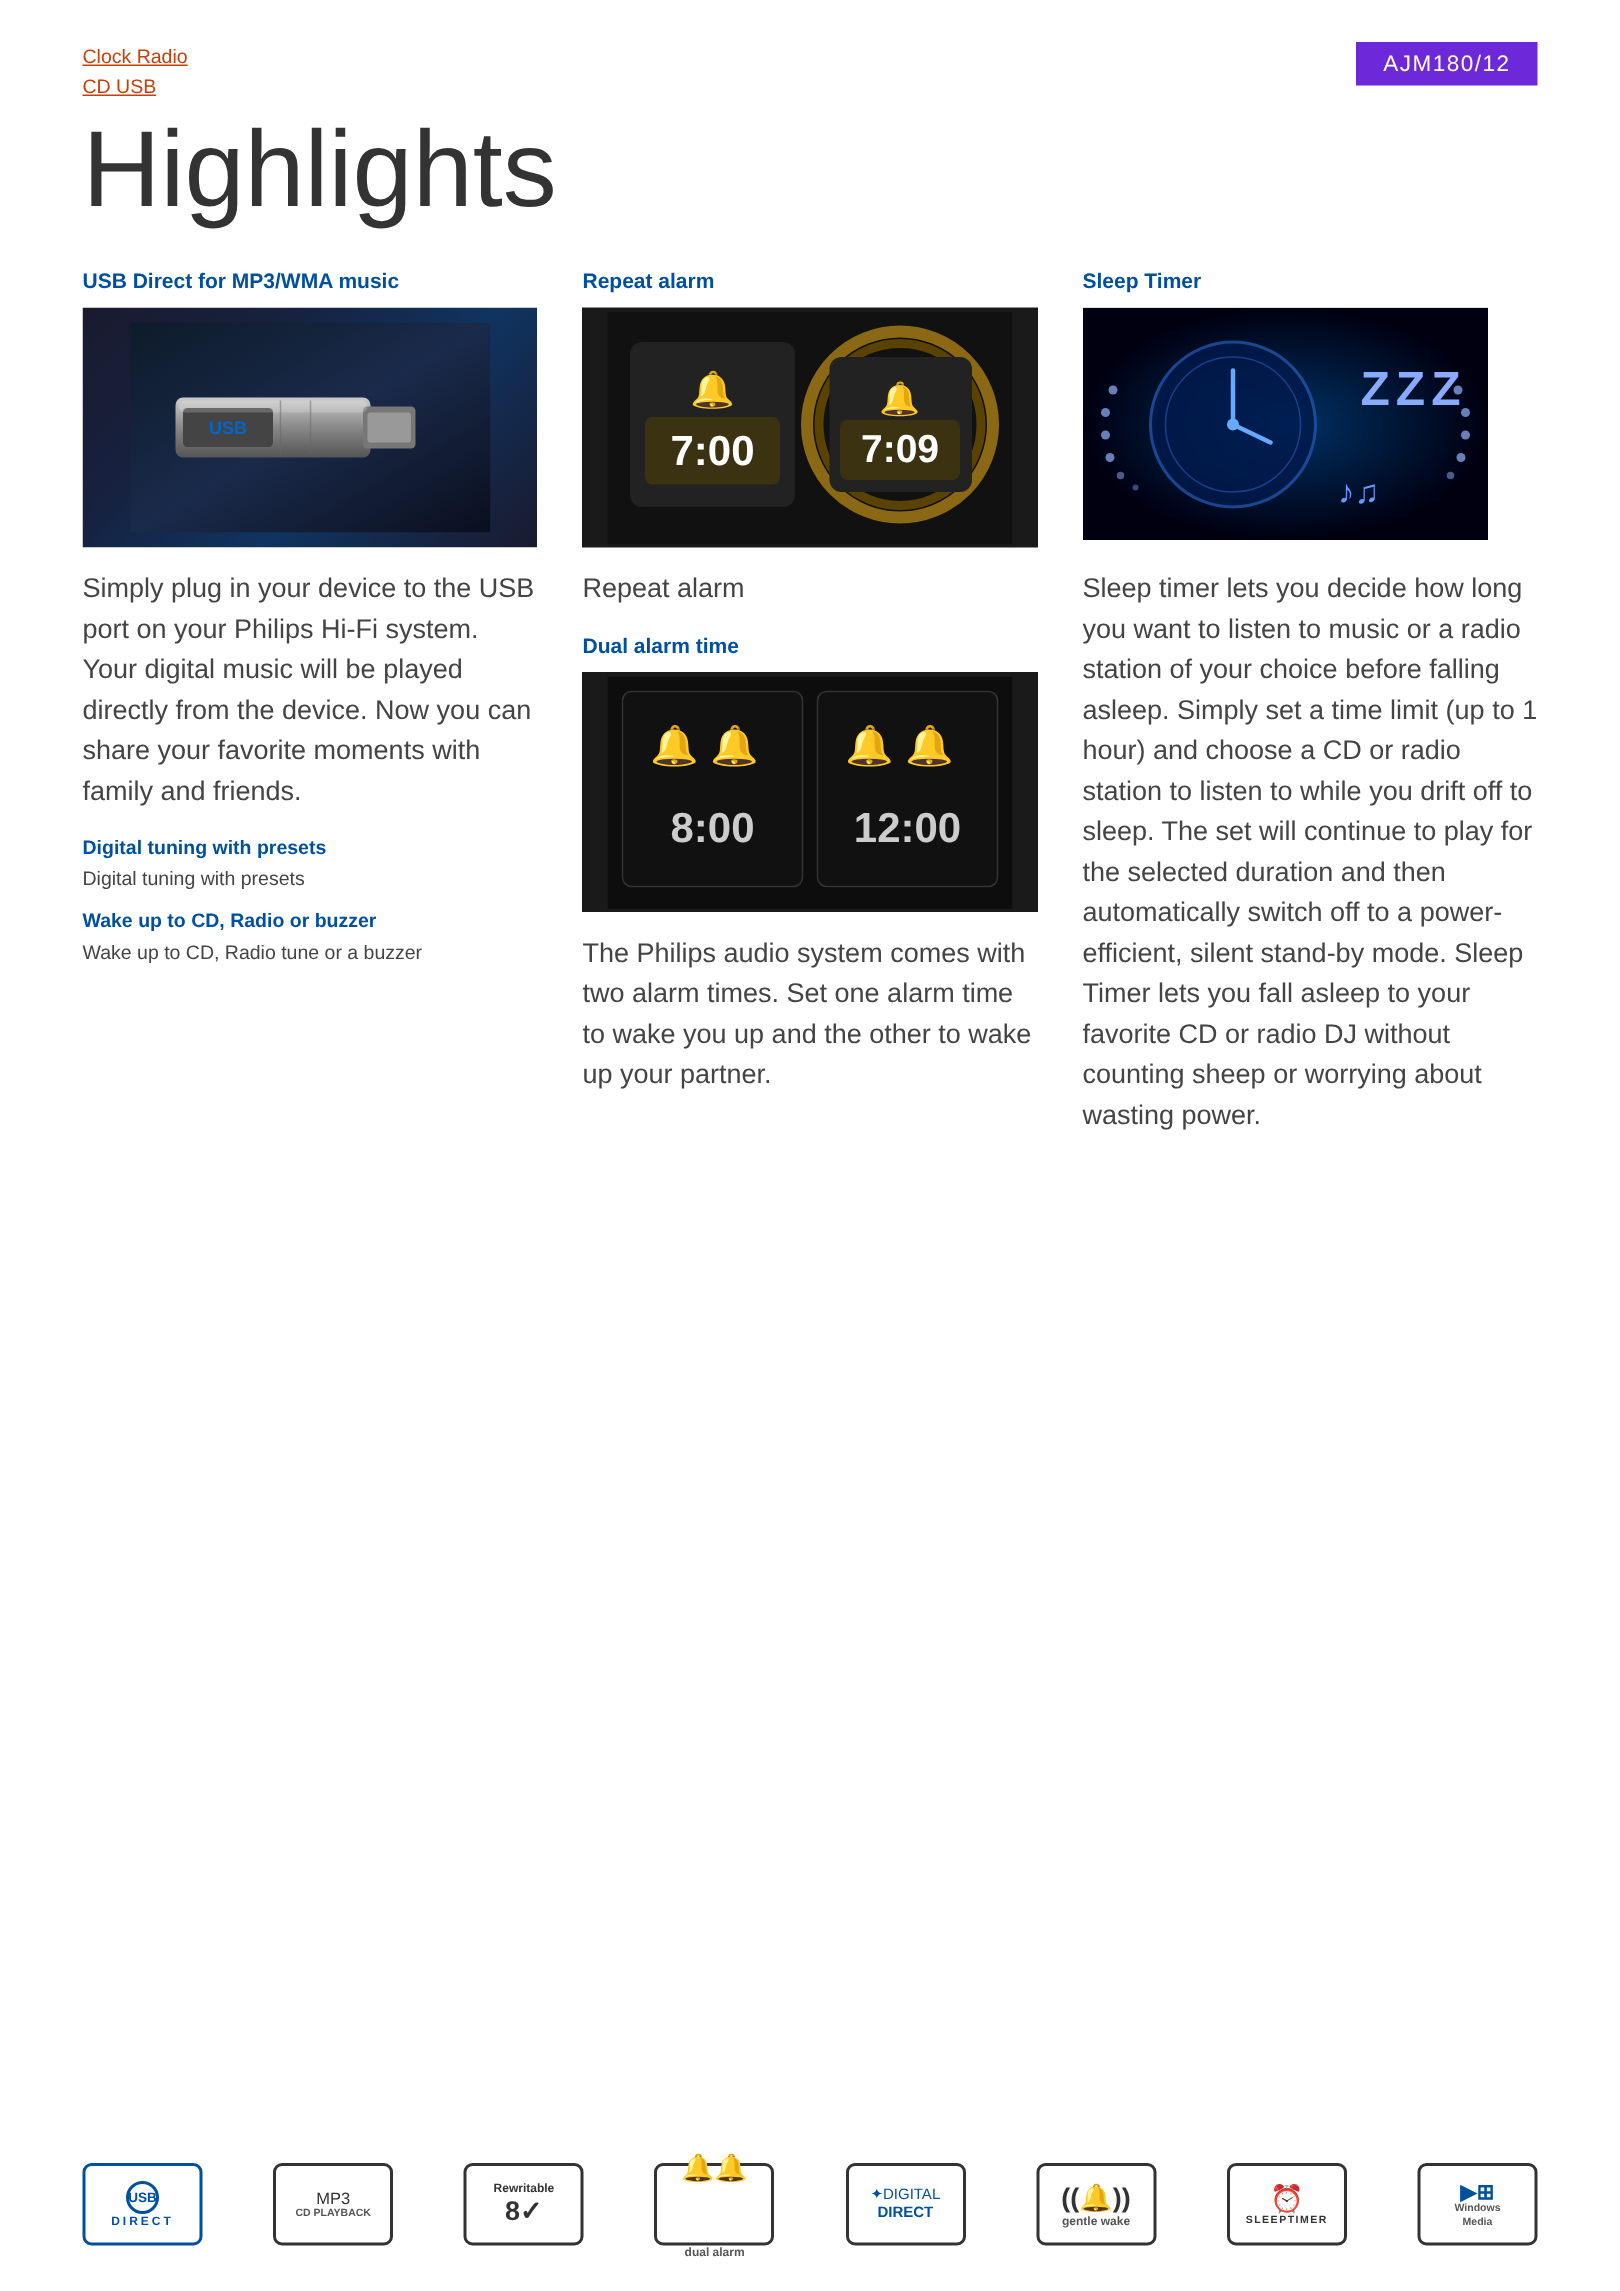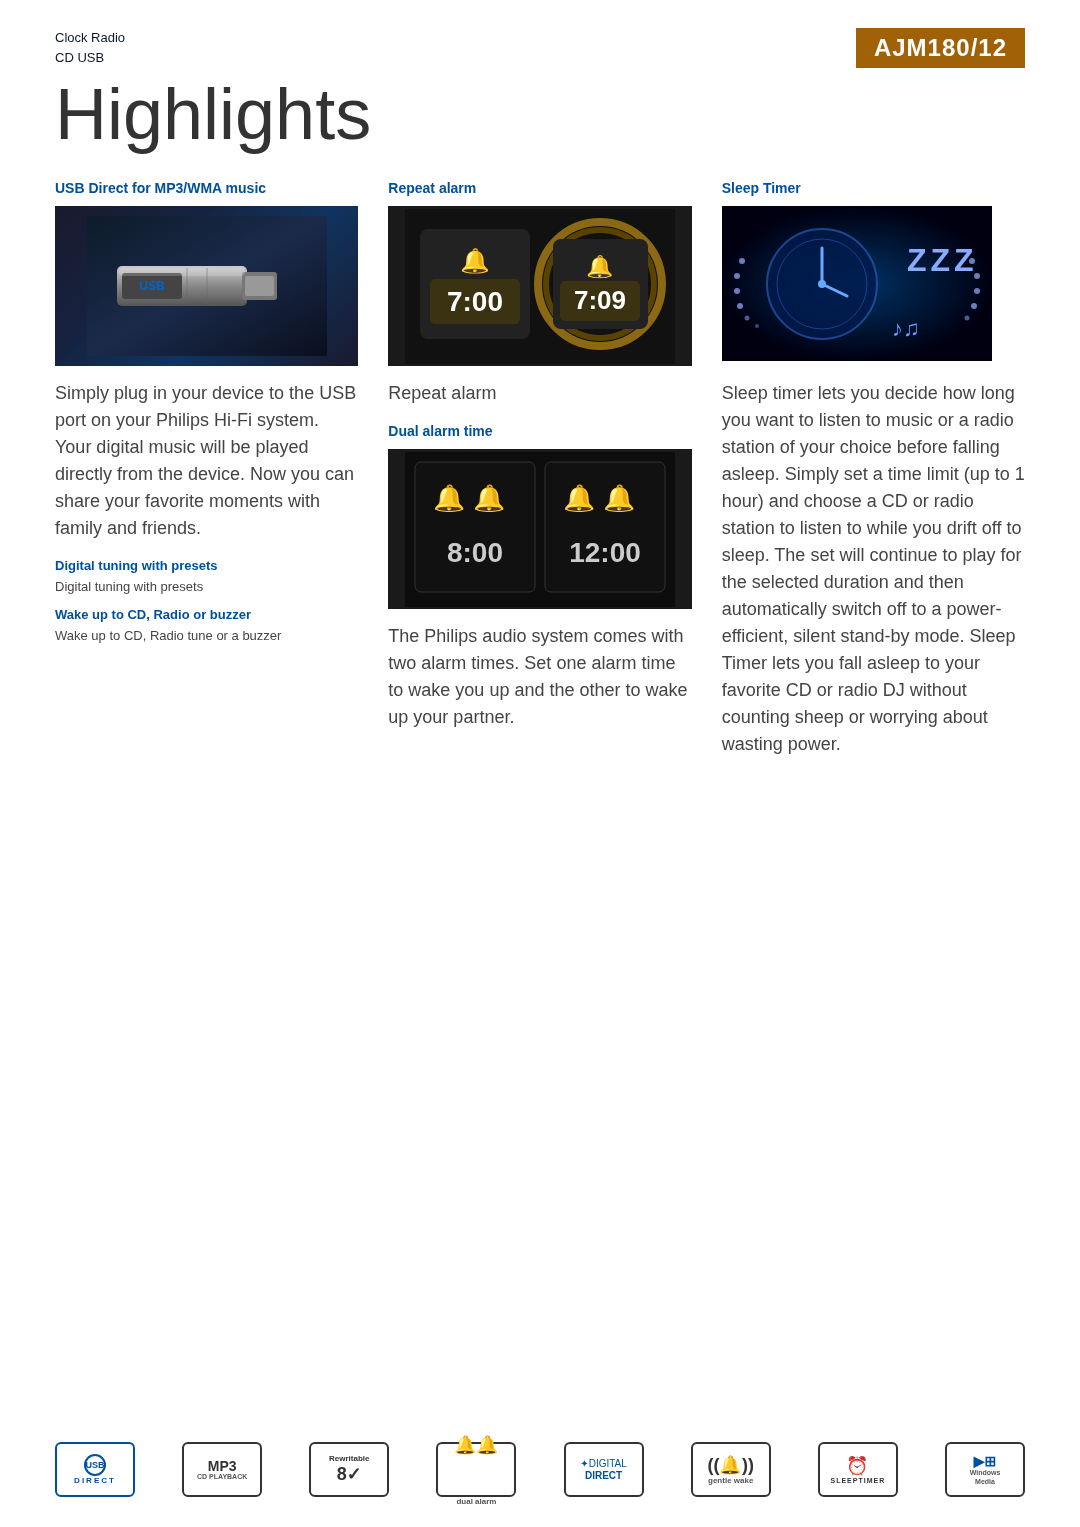--- a/index.html
+++ b/index.html
@@ -14,28 +14,29 @@
 
     
     .header {
       display: flex;
       justify-content: space-between;
       align-items: flex-start;
       padding: 28px 55px 0 55px;
     }
     .header-left {
       font-size: 13px;
-      color: #0f172a;
+      color: #c2410c;
       line-height: 1.5;
+      text-decoration: underline;
     }
     .model-badge {
-      background: #a16207;
+      background: #6d28d9;
       color: #fff;
-      font-size: 24px;
-      font-weight: bold;
+      font-size: 15px;
+      font-weight: normal;
       padding: 6px 18px;
       letter-spacing: 1px;
     }
 
     
     .page-title {
       font-size: 72px;
       font-weight: 300;
       color: #333;
       padding: 10px 55px 30px 55px;
@@ -336,21 +337,21 @@
   <div class="usb-direct-badge badge">
     <div style="display:flex;align-items:center;gap:2px;">
       <div style="border:2px solid #0050a0;border-radius:50%;width:22px;height:22px;display:flex;align-items:center;justify-content:center;">
         <span style="font-size:9px;font-weight:900;color:#0050a0;">USB</span>
       </div>
     </div>
     <div style="font-size:8px;font-weight:bold;color:#0050a0;letter-spacing:2px;text-align:right;">DIRECT</div>
   </div>
 
   <div class="badge badge-mp3">
-    <div style="font-size:14px;font-weight:bold;color:#333;line-height:1;">MP3</div>
+    <div style="font-size:11px;font-weight:normal;color:#333;line-height:1;">MP3</div>
     <div style="font-size:7px;color:#555;">CD PLAYBACK</div>
   </div>
 
   <div class="badge">
     <div style="font-size:8px;color:#333;">Rewritable</div>
     <div style="font-size:18px;">8✓</div>
   </div>
 
   <div class="badge">
     <div style="font-size:18px;">🔔🔔</div>

